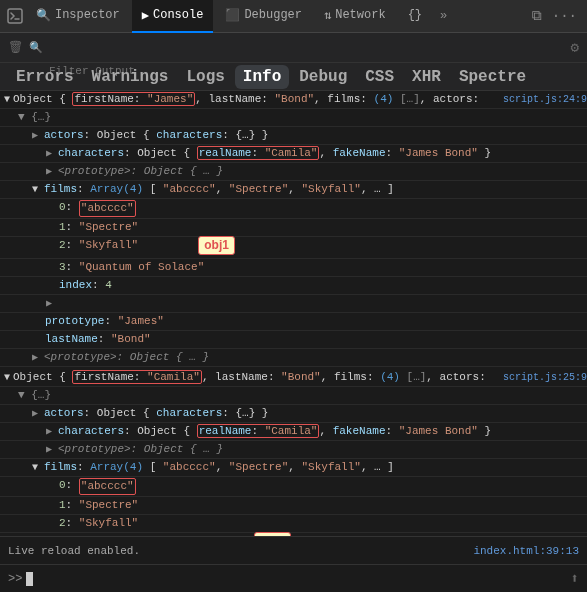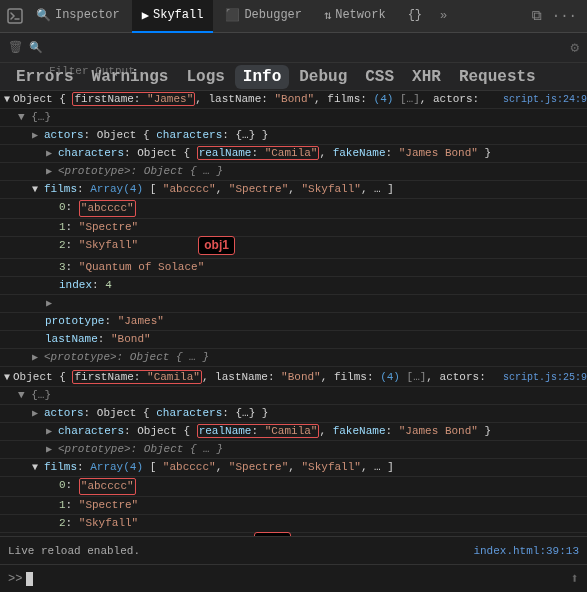--- a/index.html
+++ b/index.html
@@ -166,21 +166,21 @@
       display: inline;
     }
     .arr-label { color: #569cd6; }
 
     
     .obj-label {
       color: #e05252;
       font-family: Arial, sans-serif;
       font-size: 12px;
       font-weight: bold;
-      background: #000000;
+      background: #fef9c3;
       border: 1.5px solid #e05252;
       border-radius: 3px;
       padding: 1px 5px;
       position: absolute;
       pointer-events: none;
     }
 
     
     .statusbar {
       display: flex;
@@ -246,21 +246,21 @@
       <path d="M4 5 L7 8 L4 11" stroke="#888" stroke-width="1.5" fill="none" stroke-linecap="round"></path>
       <line x1="8" y1="11" x2="12" y2="11" stroke="#888" stroke-width="1.5" stroke-linecap="round"></line>
     </svg>
   </div>
   <div class="tab">
     <span class="tab-icon">🔍</span>
     <span>Inspector</span>
   </div>
   <div class="tab active">
     <span class="tab-icon">▶</span>
-    <span>Skyfall</span>
+    <span>Console</span>
   </div>
   <div class="tab">
     <span class="tab-icon">⬛</span>
     <span>Debugger</span>
   </div>
   <div class="tab">
     <span class="tab-icon">⇅</span>
     <span>Network</span>
   </div>
   <div class="tab">
@@ -280,21 +280,21 @@
 </div>
 
 <div class="leveltabs">
   <div class="lvl-tab">Errors</div>
   <div class="lvl-tab">Warnings</div>
   <div class="lvl-tab">Logs</div>
   <div class="lvl-tab active">Info</div>
   <div class="lvl-tab">Debug</div>
   <div class="lvl-tab">CSS</div>
   <div class="lvl-tab">XHR</div>
-  <div class="lvl-tab">Requests</div>
+  <div class="lvl-tab">Spectre</div>
 </div>
 
 <div class="console-wrapper">
   <div class="console-output">
 
     <div class="obj-section">
 
       <div class="console-line" style="padding-left:4px; display:flex; justify-content: space-between;">
         <span style="color:#ccc; margin-right:3px; font-size:10px;">▼</span>
         <span style="flex:1; color:#d4d4d4; font-size:11px;">Object {&nbsp;<span class="highlight-box" style="color:#d4d4d4;">firstName: <span class="str-val">"James"</span></span>, lastName: <span class="str-val">"Bond"</span>, films: <span class="arr-label">(4)</span> <span style="color:#888;">[…]</span>, actors:</span>

